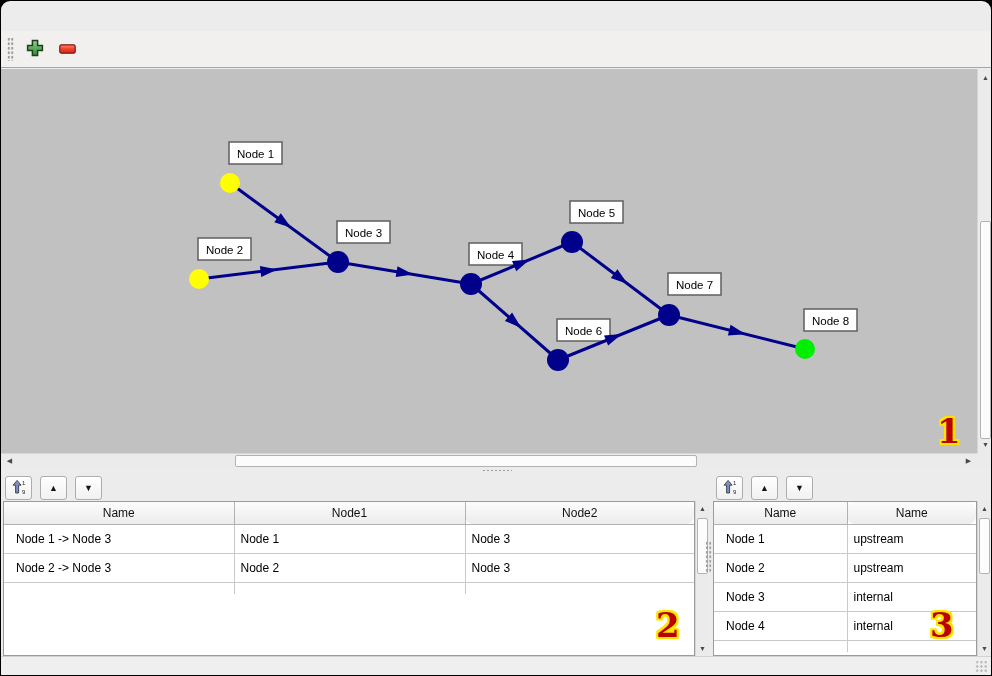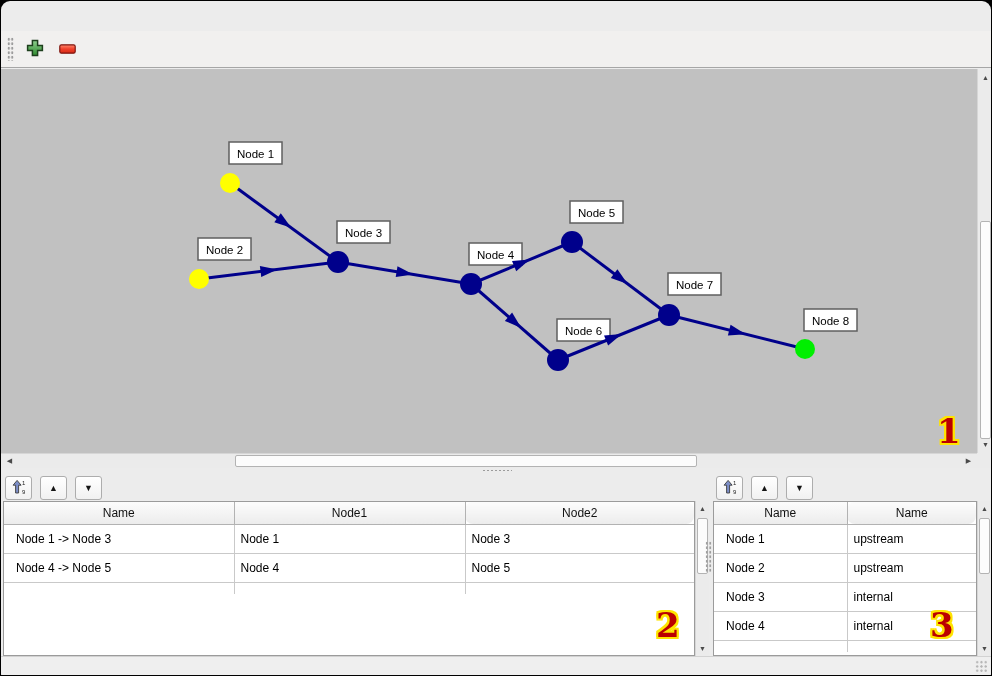--- a/index.html
+++ b/index.html
@@ -259,23 +259,23 @@
               <th>Node2</th>
             </tr>
           </thead>
           <tbody>
             <tr>
               <td>Node 1 -&gt; Node 3</td>
               <td>Node 1</td>
               <td>Node 3</td>
             </tr>
             <tr>
-              <td>Node 4 -&gt; Node 5</td>
-              <td>Node 4</td>
-              <td>Node 5</td>
+              <td>Node 2 -&gt; Node 3</td>
+              <td>Node 2</td>
+              <td>Node 3</td>
             </tr>
             <tr class="partial">
               <td></td>
               <td></td>
               <td></td>
             </tr>
           </tbody>
         </table>
       <div class="annot" style="left:652px; top:106px;">2</div>
     </div>

